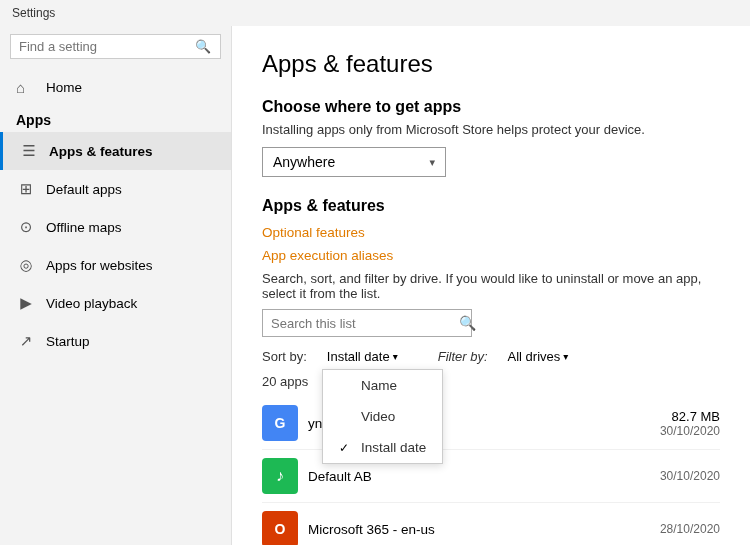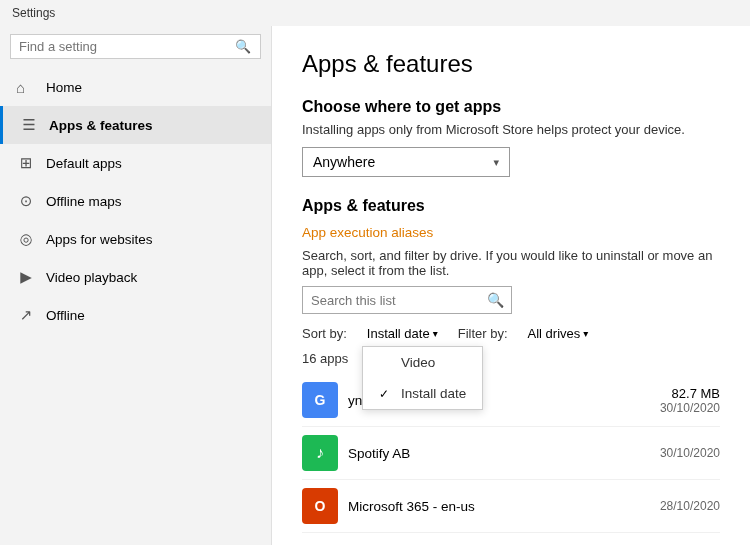--- a/index.html
+++ b/index.html
@@ -19,21 +19,21 @@
       font-size: 12px;
       color: #333;
     }
     .main-layout {
       display: flex;
       flex: 1;
       overflow: hidden;
     }
     
     .sidebar {
-      width: 272px;
+      width: 232px;
       background: #f3f3f3;
       display: flex;
       flex-direction: column;
       border-right: 1px solid #e0e0e0;
       overflow-y: auto;
     }
     .search-box {
       margin: 8px 10px 10px 10px;
       display: flex;
       align-items: center;
@@ -124,21 +124,21 @@
       color: #333;
       margin-bottom: 10px;
     }
     .dropdown-container {
       margin-bottom: 20px;
     }
     .dropdown {
       display: flex;
       align-items: center;
       justify-content: space-between;
-      width: 208px;
+      width: 184px;
       border: 1px solid #999;
       padding: 6px 10px;
       background: #fff;
       cursor: pointer;
       font-size: 14px;
     }
     .dropdown-chevron {
       font-size: 11px;
       color: #555;
     }
@@ -161,20 +161,21 @@
       margin-bottom: 8px;
     }
     .search-list-box {
       display: flex;
       align-items: center;
       border: 1px solid #aaa;
       padding: 5px 8px;
       width: 210px;
       background: #fff;
       margin-bottom: 12px;
+      gap: 12px;
     }
     .search-list-box input {
       border: none;
       outline: none;
       font-size: 13px;
       color: #555;
       flex: 1;
       background: transparent;
     }
     .sort-filter-row {
@@ -269,20 +270,21 @@
     <div class="search-box">
       <input type="text" placeholder="Find a setting" style="">
       <span class="search-icon-btn">🔍</span>
     </div>
 
     <div class="home-item">
       <span class="item-icon">⌂</span>
       <span>Home</span>
     </div>
 
+    <div class="sidebar-section-label">Apps</div>
 
     <div class="sidebar-item active">
       <span class="item-icon">☰</span>
       <span class="item-label">Apps &amp; features</span>
     </div>
     <div class="sidebar-item">
       <span class="item-icon">⊞</span>
       <span class="item-label">Default apps</span>
     </div>
     <div class="sidebar-item">
@@ -292,88 +294,93 @@
     <div class="sidebar-item">
       <span class="item-icon">◎</span>
       <span class="item-label">Apps for websites</span>
     </div>
     <div class="sidebar-item">
       <span class="item-icon">▶</span>
       <span class="item-label">Video playback</span>
     </div>
     <div class="sidebar-item">
       <span class="item-icon">↗</span>
-      <span class="item-label">Offline</span>
+      <span class="item-label">Startup</span>
     </div>
   </div>
 
   <div class="main-content">
     <div class="page-title">Apps &amp; features</div>
 
     <div class="section-title">Choose where to get apps</div>
     <div class="section-description">Installing apps only from Microsoft Store helps protect your device.</div>
     <div class="dropdown-container">
       <div class="dropdown">
         <span>Anywhere</span>
         <span class="dropdown-chevron">▾</span>
       </div>
     </div>
 
     <div class="apps-features-title">Apps &amp; features</div>
+    <a class="link-orange">Optional features</a>
     <a class="link-orange">App execution aliases</a>
     <div class="search-sort-desc">Search, sort, and filter by drive. If you would like to uninstall or move an app, select it from the list.</div>
 
     <div class="search-list-box">
       <input type="text" placeholder="Search this list" style="">
       <span>🔍</span>
     </div>
 
     <div class="sort-filter-row">
       <span class="sort-label">Sort by:</span>
       <span class="sort-value">
         <span>Install date</span>
         <span style="font-size:10px;">▾</span>
       </span>
-      <span class="filter-label" style="">Filter by:</span>
+      <span class="filter-label" style="margin-left:20px;font-style:italic;">Filter by:</span>
       <span class="filter-value">
         <span>All drives</span>
         <span style="font-size:10px;">▾</span>
       </span>
 
       <div class="sort-dropdown-menu">
         <div class="sort-menu-item">
           <span class="checkmark">&nbsp;</span>
+          <span>Name</span>
+        </div>
+        <div class="sort-menu-item">
+          <span class="checkmark">&nbsp;</span>
           <span>Video</span>
         </div>
         <div class="sort-menu-item">
           <span class="checkmark">✓</span>
           <span>Install date</span>
         </div>
       </div>
     </div>
 
-    <div class="app-count">16 apps</div>
+    <div class="app-count">20 apps</div>
 
     <div>
 
       <div class="app-item">
         <div class="app-icon app-icon-drive" style="background:#4285f4; color:#fff; font-weight:bold; font-size:14px;">G</div>
         <div class="app-info">
           <div class="app-name">ync from Google</div>
         </div>
         <div class="app-meta">
           <div class="app-size">82.7 MB</div>
           <div class="app-date">30/10/2020</div>
         </div>
       </div>
 
       <div class="app-item">
         <div class="app-icon app-icon-spotify" style="background:#1db954; color:#fff; font-size:16px;">♪</div>
         <div class="app-info">
-          <div class="app-name">Spotify AB</div>
+          <div class="app-name">Default AB</div>
         </div>
         <div class="app-meta">
           <div class="app-date">30/10/2020</div>
         </div>
       </div>
 
       <div class="app-item">
         <div class="app-icon app-icon-office" style="background:#d83b01; color:#fff; font-weight:bold; font-size:14px;">O</div>
         <div class="app-info">
           <div class="app-name">Microsoft 365 - en-us</div>

